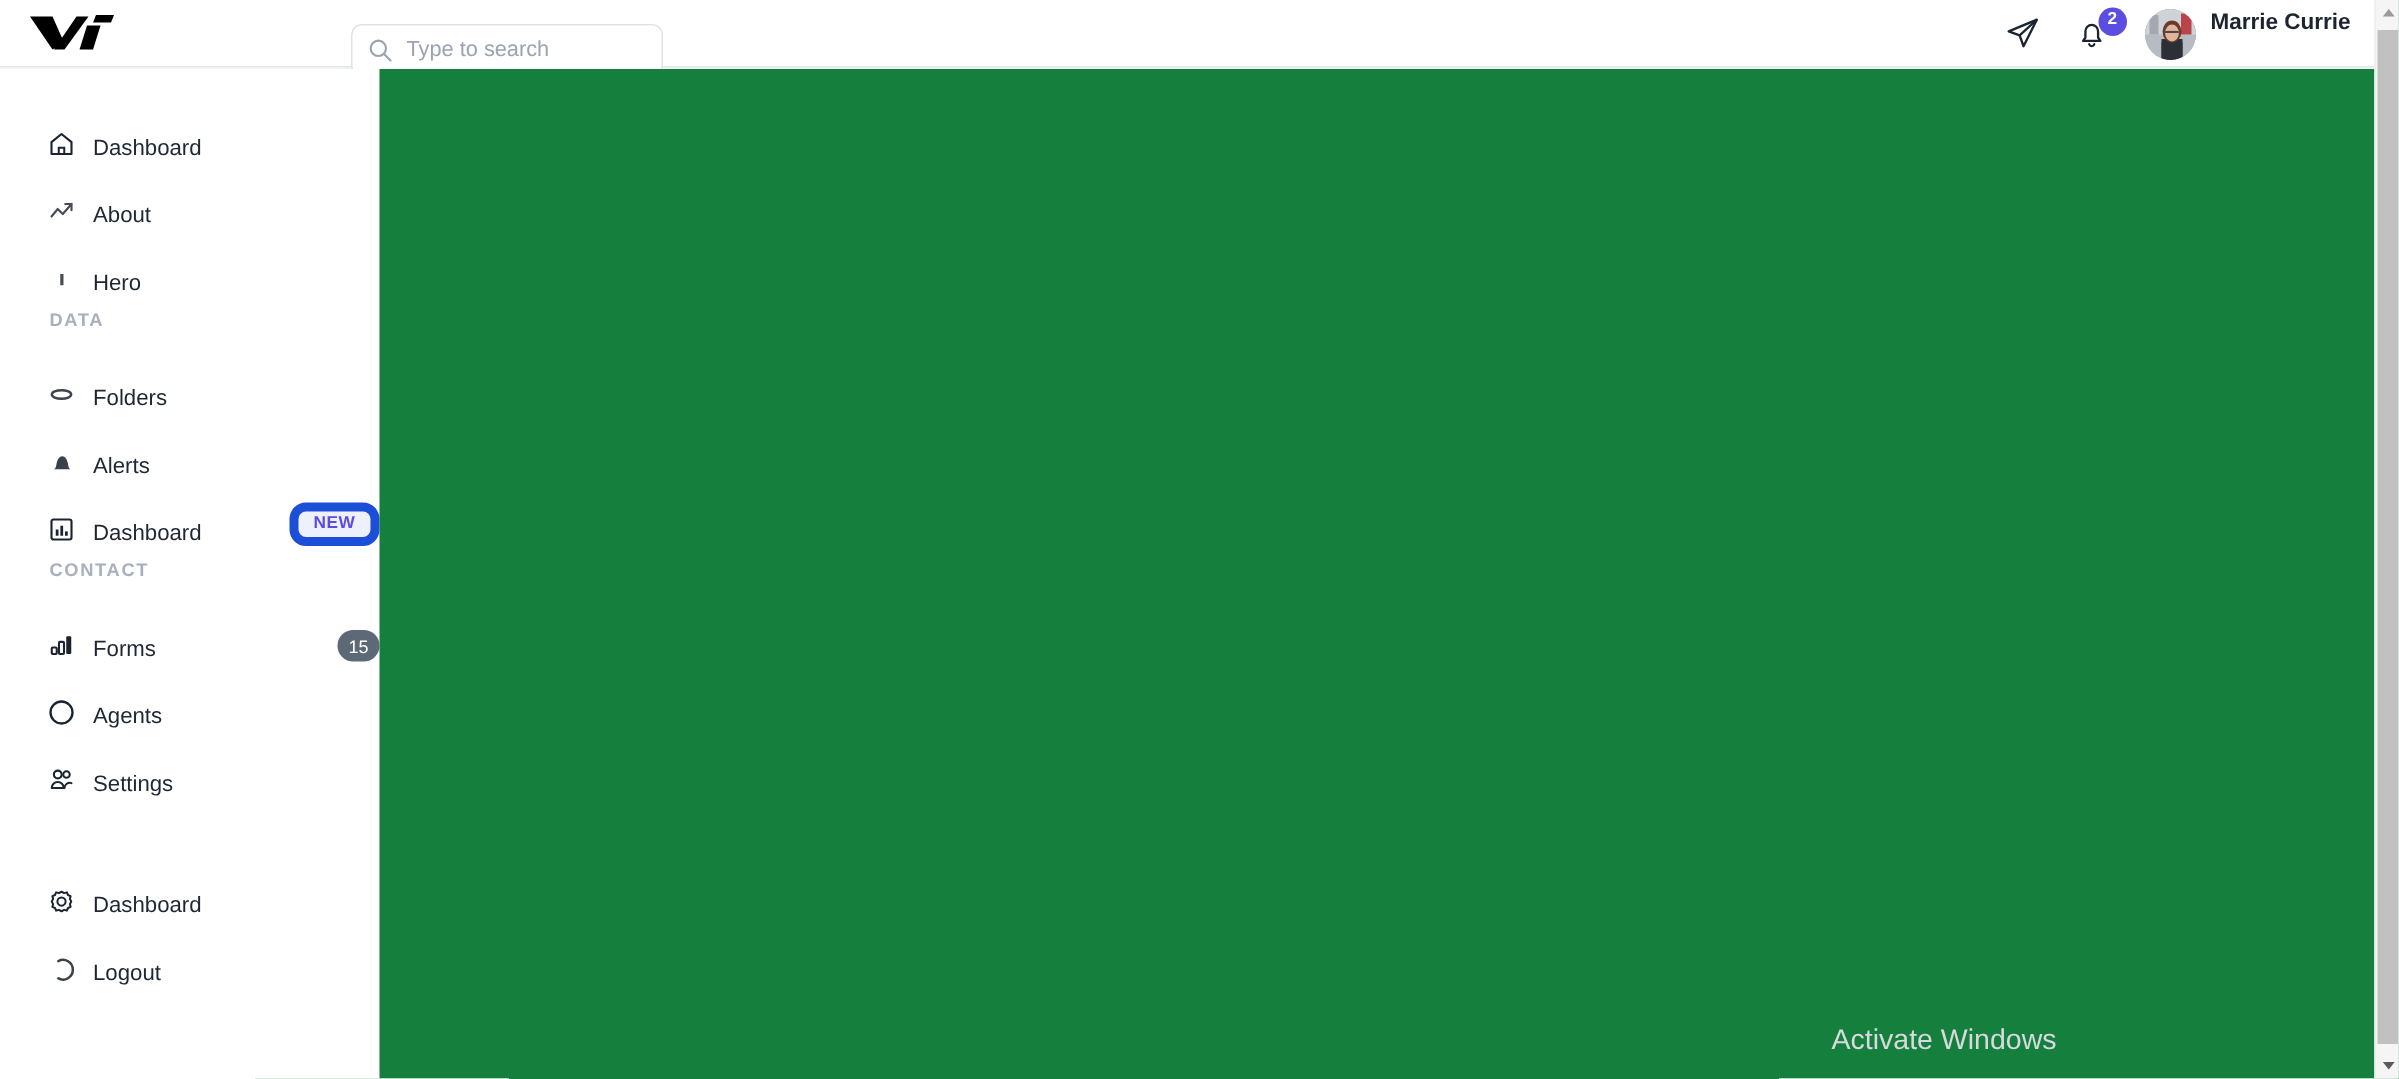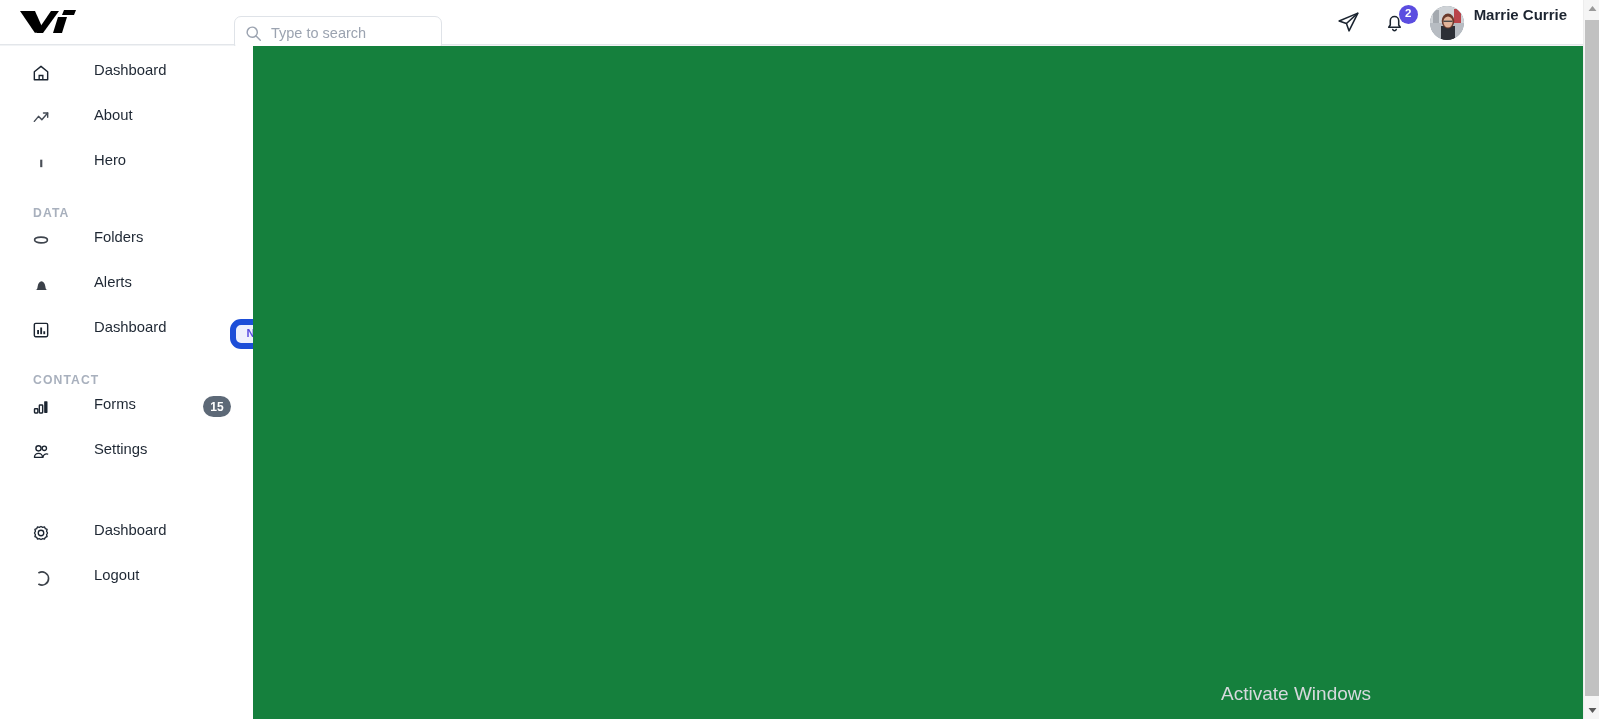--- a/index.html
+++ b/index.html
@@ -134,26 +134,24 @@
     left: 0;
     width: 253px;
     height: 673px;
     background: #ffffff;
     padding-top: 16px;
   }
 
   .nav-item {
     height: 45px;
     display: flex;
-    align-items: flex-start;
+    align-items: flex-end;
     padding-left: 30px;
-    padding-right: 22px;
     cursor: pointer;
     position: relative;
-    gap: 32px;
   }
   .nav-icon {
     width: 22px;
     height: 22px;
     flex: 0 0 auto;
     display: flex;
     align-items: center;
     justify-content: center;
     margin-right: 10px;
   }
@@ -172,21 +170,21 @@
     font-weight: bold;
     letter-spacing: 0.4px;
     border-radius: 11px;
     padding: 3px 10px;
     line-height: 1;
   }
   .pill-count {
     background: #5d6977;
     color: #ffffff;
     font-size: 12px;
-    font-weight: bold;
+    font-weight: normal;
     border-radius: 11px;
     min-width: 28px;
     height: 21px;
     display: flex;
     align-items: center;
     justify-content: center;
     line-height: 1;
   }
 
   .section-label {
@@ -394,20 +392,28 @@
           <rect x="4.2" y="14" width="4" height="5.2" rx="0.8" fill="none" stroke="#1b2430" stroke-width="1.7"></rect>
           <rect x="10" y="9.5" width="4" height="9.7" rx="0.8" fill="none" stroke="#1b2430" stroke-width="1.7"></rect>
           <rect x="15.8" y="5" width="4" height="14.2" rx="0.8" fill="#1b2430"></rect>
         </svg>
       </span>
       <span class="nav-label">Forms</span>
       <span class="nav-spacer"></span>
       <span class="pill-count">15</span>
     </div>
 
+    <div class="nav-item">
+      <span class="nav-icon">
+        <svg width="22" height="22" viewBox="0 0 24 24">
+          <circle cx="12" cy="12" r="8" fill="none" stroke="#1b2430" stroke-width="1.7"></circle>
+        </svg>
+      </span>
+      <span class="nav-label">Agents</span>
+    </div>
 
     <div class="nav-item">
       <span class="nav-icon">
         <svg width="20" height="20" viewBox="0 0 24 24">
           <circle cx="9" cy="7.6" r="3.1" fill="none" stroke="#1b2430" stroke-width="1.7"></circle>
           <circle cx="16" cy="7.6" r="2.6" fill="none" stroke="#1b2430" stroke-width="1.6"></circle>
           <path d="M4.2 18.4 a4.8 4.8 0 0 1 9.6 0 Z" fill="none" stroke="#1b2430" stroke-width="1.7" stroke-linejoin="round"></path>
           <path d="M14.4 18.4 a4.2 4.2 0 0 1 5.6 -3.9" fill="none" stroke="#1b2430" stroke-width="1.6" stroke-linecap="round"></path>
         </svg>
       </span>

